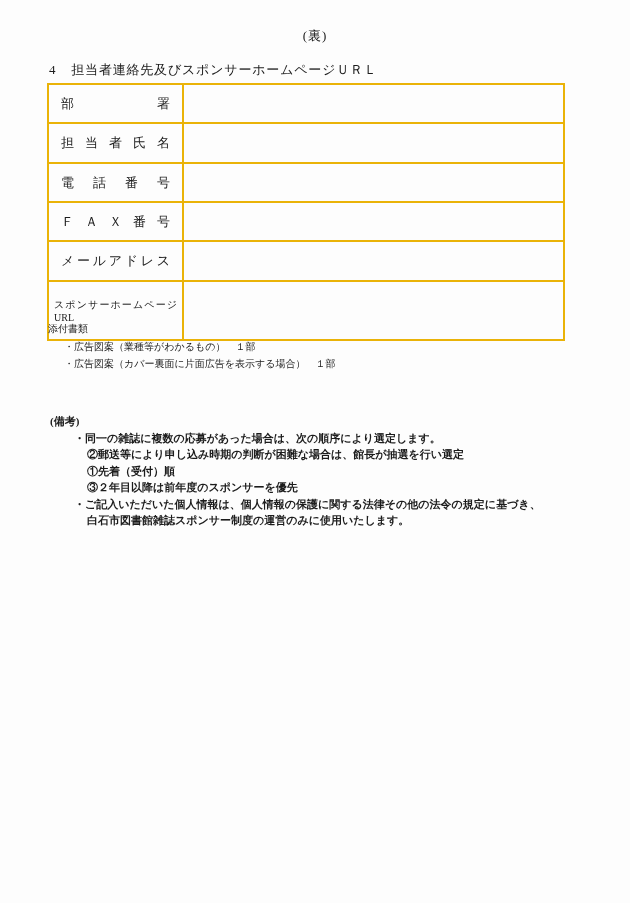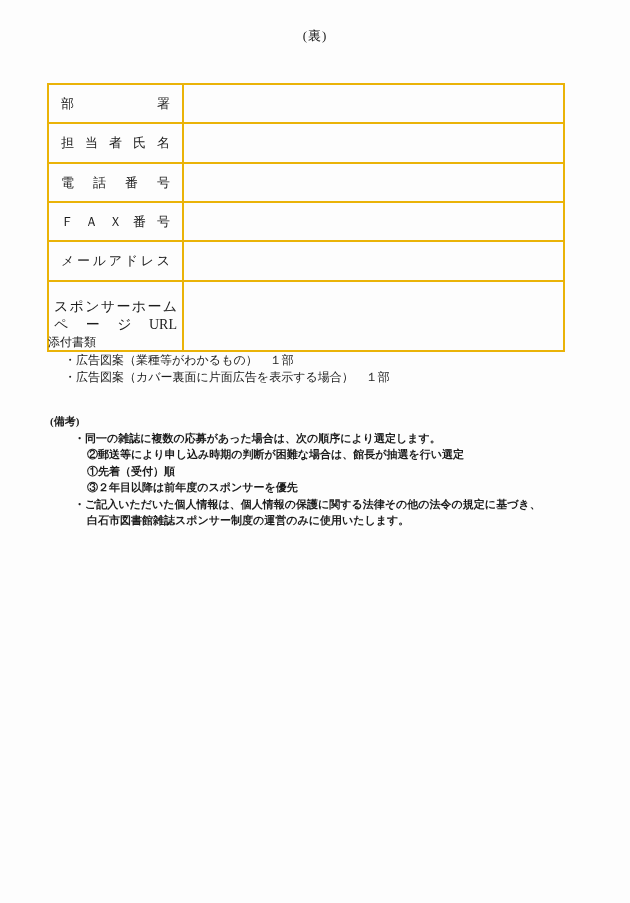--- a/index.html
+++ b/index.html
@@ -40,51 +40,54 @@
   }
   .contact-table col.c-label { width: 135px; }
   .contact-table col.c-value { width: 381px; }
   td.label-cell {
     font-size: 13px;
     padding: 0 12px;
     text-align: justify;
     text-align-last: justify;
   }
   td.label-cell.small-label {
-    font-size: 14px;
+    font-size: 10px;
     padding: 16px 5px;
   }
   td.value-cell { background: #fdfdfd; }
   tr.h39 { height: 39px; }
   tr.h40 { height: 40px; }
   tr.h48 { height: 48px; }
 
   .attachments {
-    position: absolute; top: 334px; left: 48px;
-    font-size: 12px; line-height: 17.5px;
+    position: absolute; top: 320px; left: 48px;
+    font-size: 10px; line-height: 17.5px;
     white-space: nowrap;
   }
   .attachments .att-item { margin-left: 16px; }
 
   .remarks {
     position: absolute; top: 413px; left: 50px;
     font-size: 11px; line-height: 16.5px;
     white-space: nowrap;
     font-weight: bold;
   }
   .remarks .indent1 { margin-left: 24px; }
   .remarks .indent2 { margin-left: 37px; }
 </style>
 </head>
 <body>
 
 <div class="page">
 
   <div class="side-label">(裏)</div>
 
+  <div class="heading">
+    <span class="sec-num">4</span><span>担当者連絡先及びスポンサーホームページＵＲＬ</span>
+  </div>
 
   <table class="contact-table">
     <colgroup>
         <col class="c-label">
         <col class="c-value">
       </colgroup>
     <tbody>
       <tr class="h39">
         <td class="label-cell">部署</td>
         <td class="value-cell"></td>

